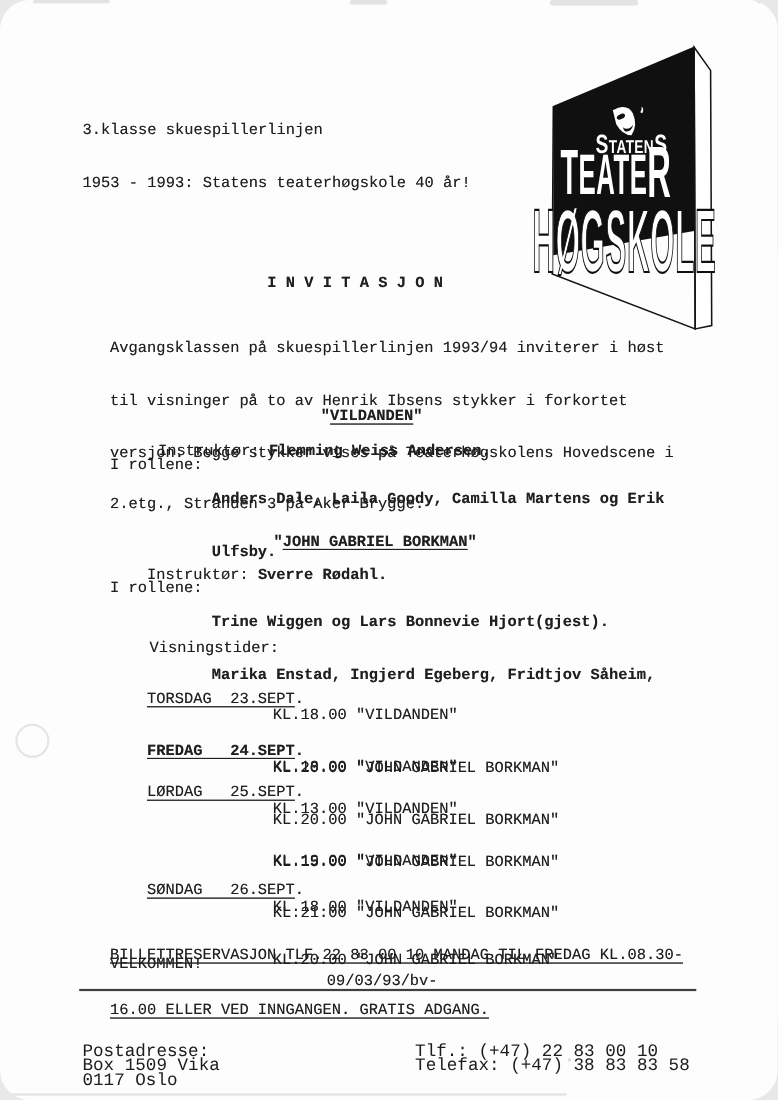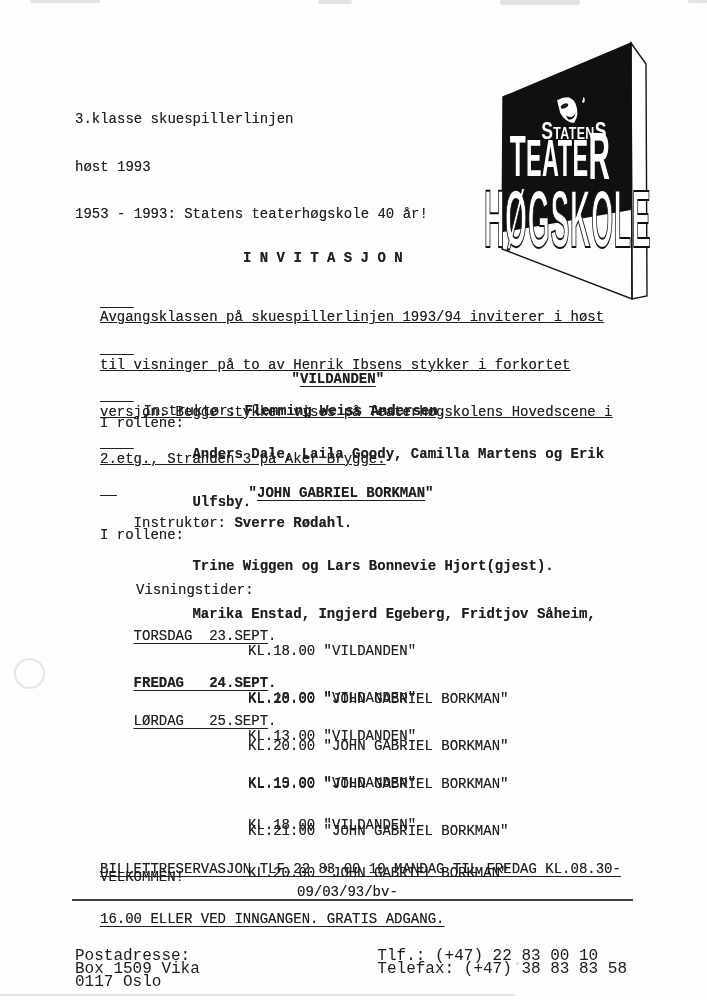--- a/index.html
+++ b/index.html
@@ -1,20 +1,21 @@
 <!DOCTYPE html>
 <html><head>
 <meta charset="utf-8">
 <style>
   html,body{margin:0;padding:0;background:#e8e8e8;}
   #page{
     position:relative;width:707px;height:1000px;margin:0 auto;
     background:#fdfdfd;overflow:hidden;
     font-family:"Liberation Mono","DejaVu Sans Mono",monospace;
     color:#1f1f1f;
+    border-radius:27px;
   }
   .mono{font-size:14px;line-height:15.7px;white-space:pre;
         text-shadow:0 0 .5px rgba(25,25,25,.55);}
   .abs{position:absolute;}
   .bold{font-weight:bold;}
   .ul{text-decoration:underline;text-decoration-thickness:1.3px;text-underline-offset:3px;}
   .label{white-space:pre;}
   .cast{display:flex;align-items:flex-start;}
   .sched-times div{white-space:pre;}
   .rule{position:absolute;left:72px;width:561px;height:2px;background:#3f3f3f;}
@@ -32,27 +33,26 @@
 
 <div id="page">
 
   <div class="smudge" style="left:30px;top:0;width:70px;height:3px;"></div>
   <div class="smudge" style="left:318px;top:0;width:34px;height:4px;"></div>
   <div class="smudge" style="left:500px;top:0;width:80px;height:5px;"></div>
   <div class="smudge" style="left:688px;top:0;width:19px;height:3px;"></div>
 
   <div class="abs mono" style="left:75px;top:81px;">
     <div>3.klasse skuespillerlinjen</div>
-    <div>høst 1993</div>
     <div>1953 - 1993: Statens teaterhøgskole 40 år!</div>
   </div>
 
   <div class="abs mono bold" style="left:243px;top:251px;">I N V I T A S J O N</div>
 
-  <div class="abs mono" style="left:100px;top:279px;text-decoration:underline;">
+  <div class="abs mono" style="left:100px;top:279px;">
     <div>Avgangsklassen på skuespillerlinjen 1993/94 inviterer i høst</div>
     <div>til visninger på to av Henrik Ibsens stykker i forkortet</div>
     <div>versjon. Begge stykker vises på Teaterhøgskolens Hovedscene i</div>
     <div>2.etg., Stranden 3 på Aker Brygge.</div>
   </div>
 
   <div class="abs mono bold" style="left:258px;top:356px;">
     <span>"</span><span class="ul">VILDANDEN</span><span>"</span>
   </div>
   <div class="abs mono" style="left:110px;top:388px;text-align:center;">
@@ -104,20 +104,23 @@
   <div class="abs mono sched-times" style="left:248px;top:698px;">
     <div>KL.13.00 "VILDANDEN"</div>
     <div>KL.15.00 "JOHN GABRIEL BORKMAN"</div>
   </div>
 
   <div class="abs mono sched-times" style="left:248px;top:745px;">
     <div>KL.19.00 "VILDANDEN"</div>
     <div>KL.21.00 "JOHN GABRIEL BORKMAN"</div>
   </div>
 
+  <div class="abs mono" style="left:100px;top:787px;">
+    <span><span class="ul">SØNDAG   26.SEPT</span><span>.</span></span>
+  </div>
   <div class="abs mono sched-times" style="left:248px;top:787px;">
     <div>KL.18.00 "VILDANDEN"</div>
     <div>KL.20.00 "JOHN GABRIEL BORKMAN"</div>
   </div>
 
   <div class="abs mono" style="left:100px;top:828px;line-height:16.6px;">
     <div><span class="ul">BILLETTRESERVASJON TLF.22 83 00 10 MANDAG TIL FREDAG KL.08.30-</span></div>
     <div><span class="ul">16.00 ELLER VED INNGANGEN. GRATIS ADGANG.</span></div>
   </div>
 

